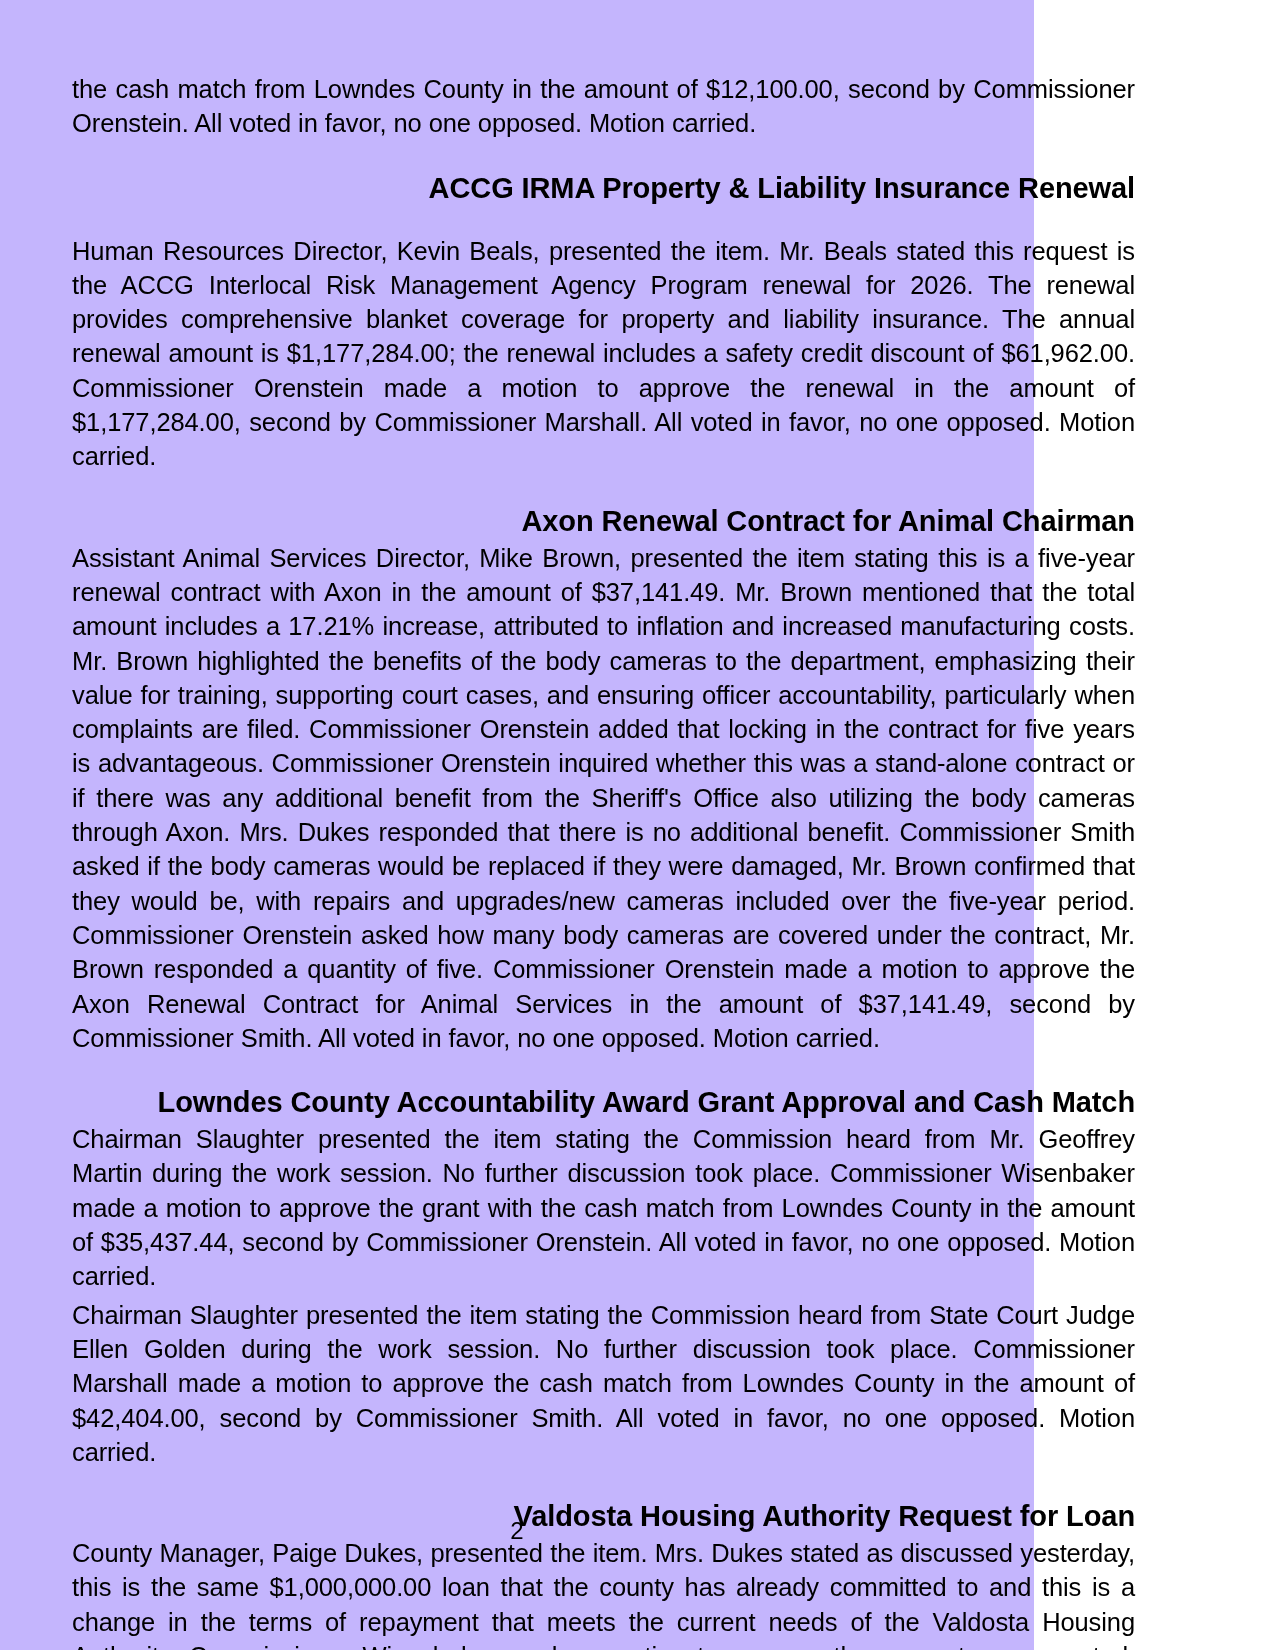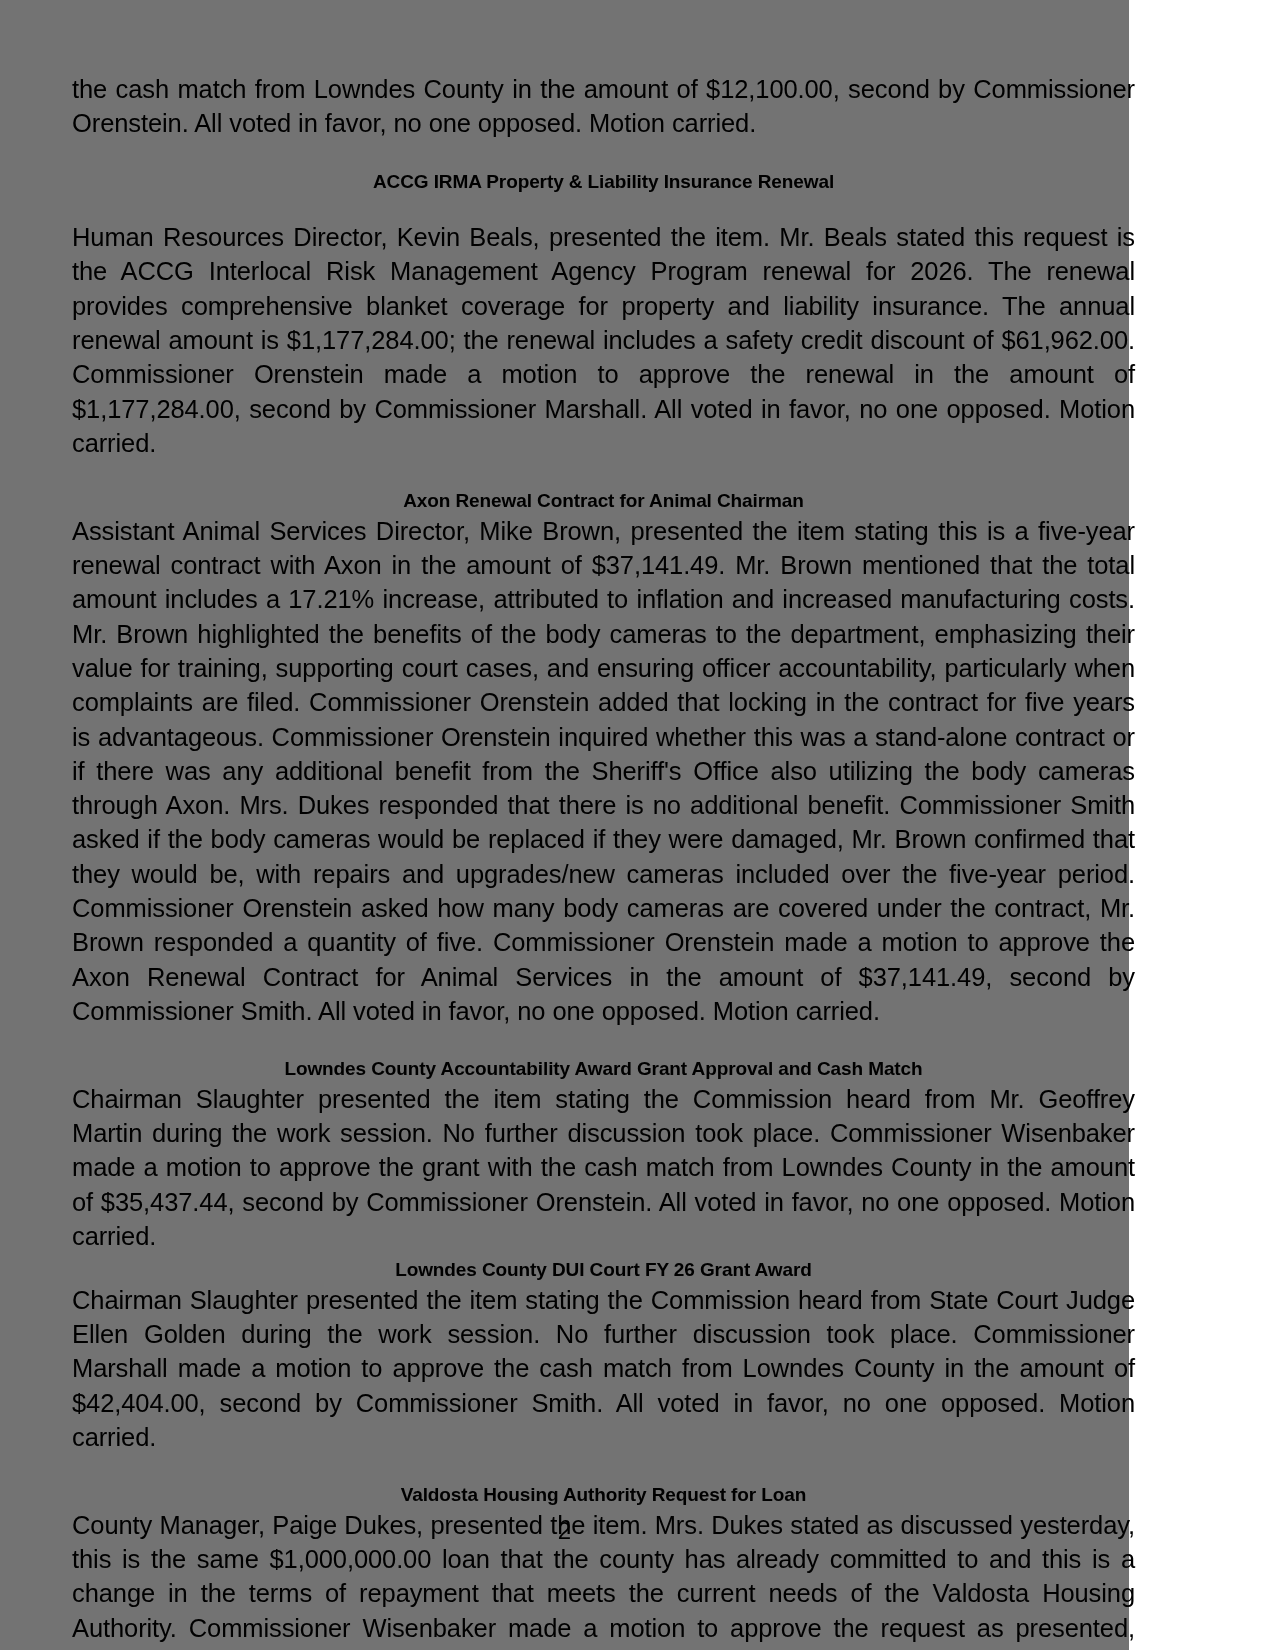--- a/index.html
+++ b/index.html
@@ -2,47 +2,47 @@
 <html><head>
 <meta charset="utf-8">
 <style>
   html, body {
     margin: 0;
     padding: 0;
     background: #ffffff;
   }
   .page {
     position: relative;
-    width: 1129px;
+    width: 1034px;
     height: 1650px;
-    background: #737373;
+    background: #c4b5fd;
     box-sizing: border-box;
     padding: 72px 120px 60px 72px;
     font-family: "Liberation Sans", sans-serif;
     color: #000000;
   }
   .doc-body {
     width: 1063px;
     margin-left: 0;
   }
   p.para {
     margin: 0;
     font-size: 25.5px;
     line-height: 1.345;
     text-align: justify;
     text-justify: inter-word;
     letter-spacing: -0.1px;
     word-spacing: 0px;
   }
   h2.heading {
     margin: 0;
-    font-size: 19px;
+    font-size: 29px;
     line-height: 1.345;
     font-weight: bold;
-    text-align: center;
+    text-align: right;
     letter-spacing: -0.1px;
   }
   .gap-lg { height: 28px; }
   .gap-md { height: 26px; }
   .gap-sm { height: 4px; }
   .page-number {
     position: absolute;
     left: 0;
     right: 0;
     top: 1517px;
@@ -76,21 +76,20 @@
     <p class="para">Assistant Animal Services Director, Mike Brown, presented the item stating this is a five-year renewal contract with Axon in the amount of $37,141.49. Mr. Brown mentioned that the total amount includes a 17.21% increase, attributed to inflation and increased manufacturing costs. Mr. Brown highlighted the benefits of the body cameras to the department, emphasizing their value for training, supporting court cases, and ensuring officer accountability, particularly when complaints are filed. Commissioner Orenstein added that locking in the contract for five years is advantageous. Commissioner Orenstein inquired whether this was a stand-alone contract or if there was any additional benefit from the Sheriff's Office also utilizing the body cameras through Axon. Mrs. Dukes responded that there is no additional benefit. Commissioner Smith asked if the body cameras would be replaced if they were damaged, Mr. Brown confirmed that they would be, with repairs and upgrades/new cameras included over the five-year period. Commissioner Orenstein asked how many body cameras are covered under the contract, Mr. Brown responded a quantity of five. Commissioner Orenstein made a motion to approve the Axon Renewal Contract for Animal Services in the amount of $37,141.49, second by Commissioner Smith. All voted in favor, no one opposed. Motion carried.</p>
 
     <div class="gap-lg"></div>
 
     <h2 class="heading">Lowndes County Accountability Award Grant Approval and Cash Match</h2>
 
     <p class="para">Chairman Slaughter presented the item stating the Commission heard from Mr. Geoffrey Martin during the work session. No further discussion took place. Commissioner Wisenbaker made a motion to approve the grant with the cash match from Lowndes County in the amount of $35,437.44, second by Commissioner Orenstein. All voted in favor, no one opposed. Motion carried.</p>
 
     <div class="gap-sm"></div>
 
-    <h2 class="heading">Lowndes County DUI Court FY 26 Grant Award</h2>
 
     <p class="para">Chairman Slaughter presented the item stating the Commission heard from State Court Judge Ellen Golden during the work session. No further discussion took place. Commissioner Marshall made a motion to approve the cash match from Lowndes County in the amount of $42,404.00, second by Commissioner Smith. All voted in favor, no one opposed. Motion carried.</p>
 
     <div class="gap-lg"></div>
 
     <h2 class="heading">Valdosta Housing Authority Request for Loan</h2>
 
     <p class="para">County Manager, Paige Dukes, presented the item. Mrs. Dukes stated as discussed yesterday, this is the same $1,000,000.00 loan that the county has already committed to and this is a change in the terms of repayment that meets the current needs of the Valdosta Housing Authority. Commissioner Wisenbaker made a motion to approve the request as presented, second by Commissioner Orenstein. All voted in favor, no one opposed. Motion carried.</p>
 
   </div>

